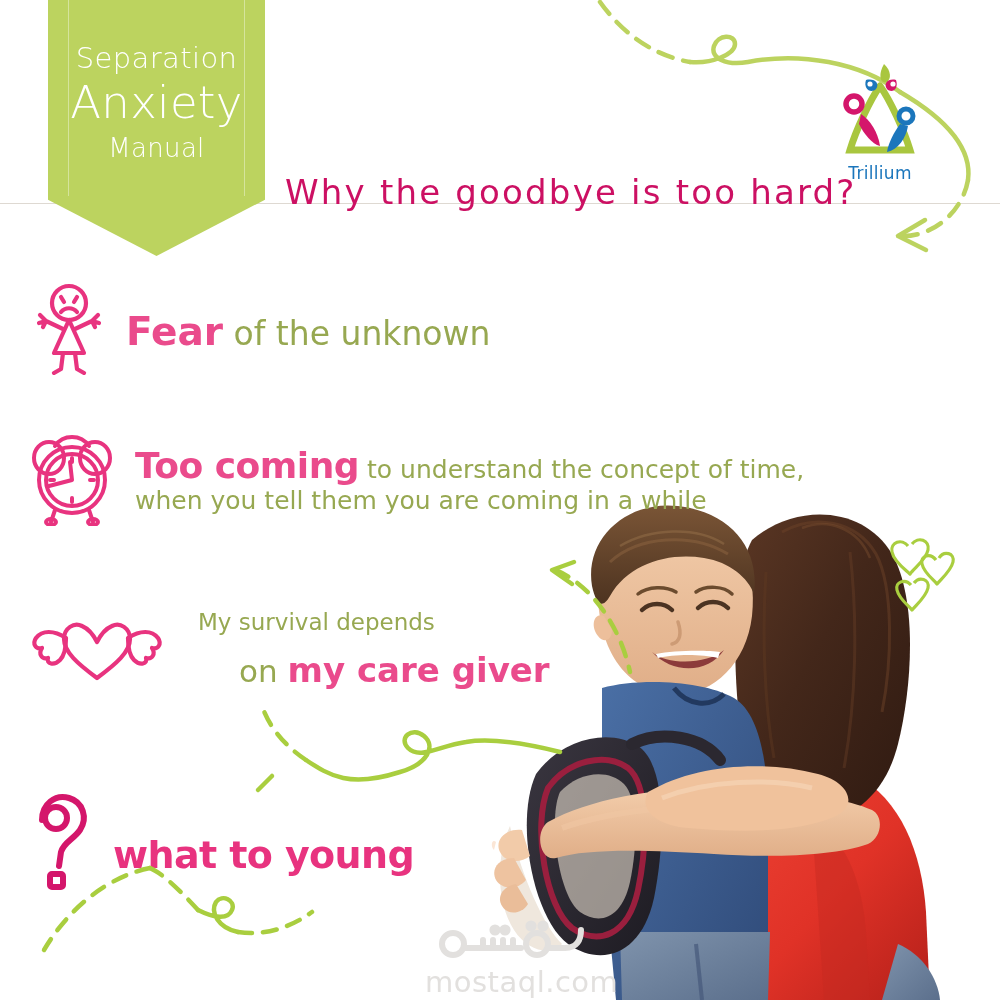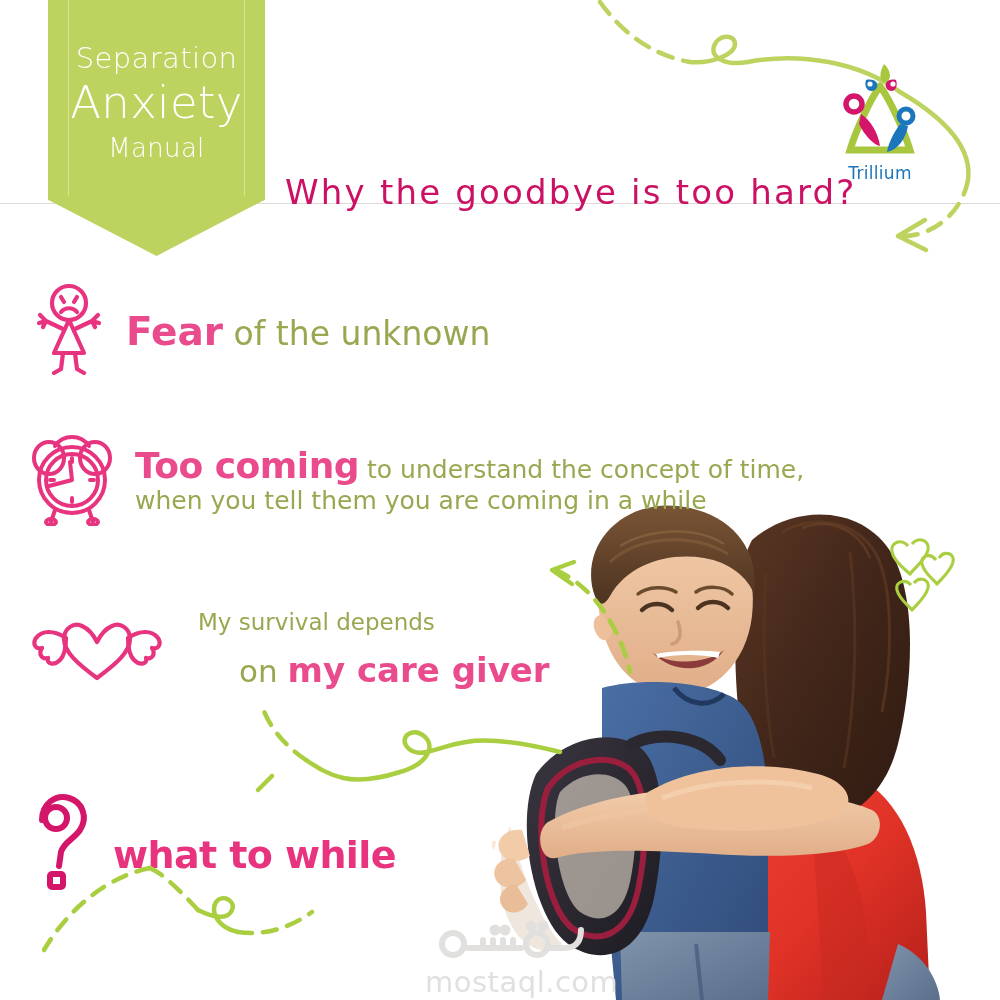--- a/index.html
+++ b/index.html
@@ -359,21 +359,21 @@
     </div>
   </div>
 
   <div class="bullet" id="b4">
     <svg class="icon" width="66" height="100" viewBox="0 0 66 100" fill="none" stroke="#d4166b" stroke-width="6" stroke-linecap="round" stroke-linejoin="round">
       <path d="M14 30 C 14 14, 27 4, 41 8 C 55 12, 60 28, 52 40
                C 46 49, 36 52, 33 62 L 31 76"></path>
       <circle cx="28" cy="28" r="11"></circle>
       <rect x="22" y="84" width="13" height="13" rx="2"></rect>
     </svg>
-    <div class="txt line2 pink-dk">what to while</div>
+    <div class="txt line2 pink-dk">what to young</div>
   </div>
 
   <div class="watermark">
     <svg width="180" height="40" viewBox="0 0 180 40" fill="none" stroke="#e2e0de" stroke-width="6" stroke-linecap="round" stroke-linejoin="round">
       <circle cx="28" cy="26" r="11"></circle>
       <path d="M39 30 L 54 30"></path>
       <path d="M58 30 L 58 22 M68 30 L 68 22 M78 30 L 78 22 M88 30 L 88 22"></path>
       <path d="M54 30 L 96 30"></path>
       <circle cx="112" cy="26" r="11"></circle>
       <path d="M123 30 L 138 30"></path>

